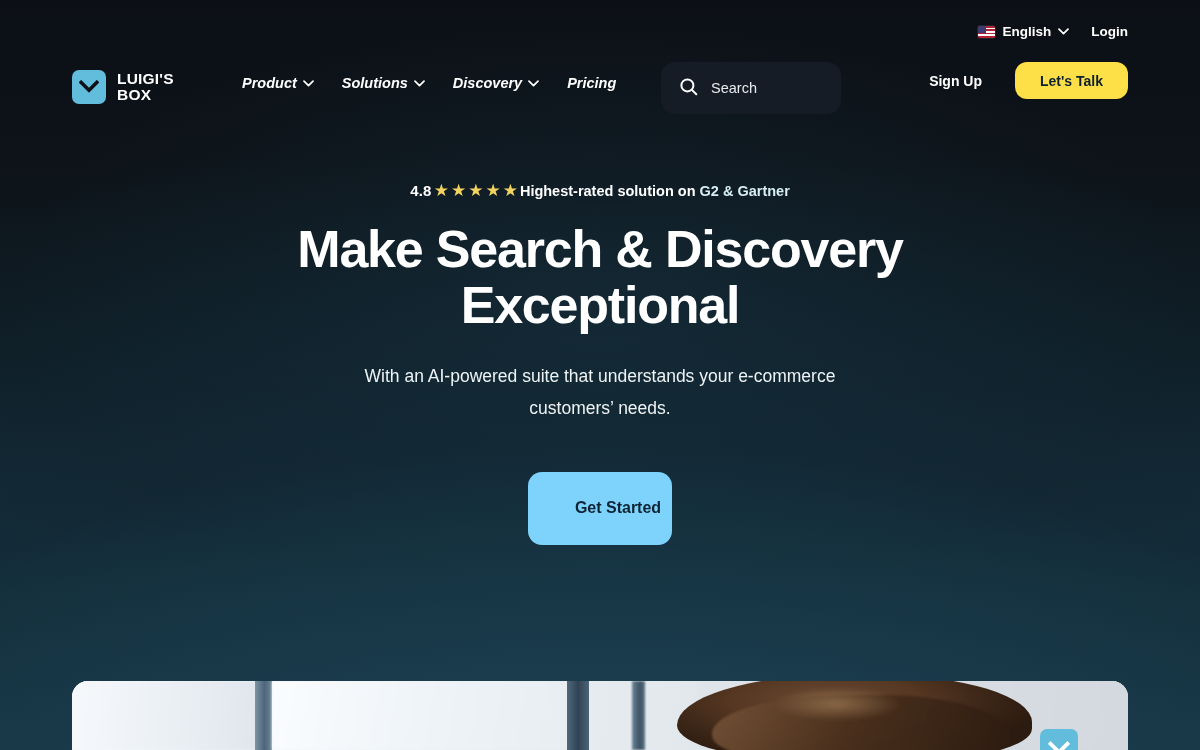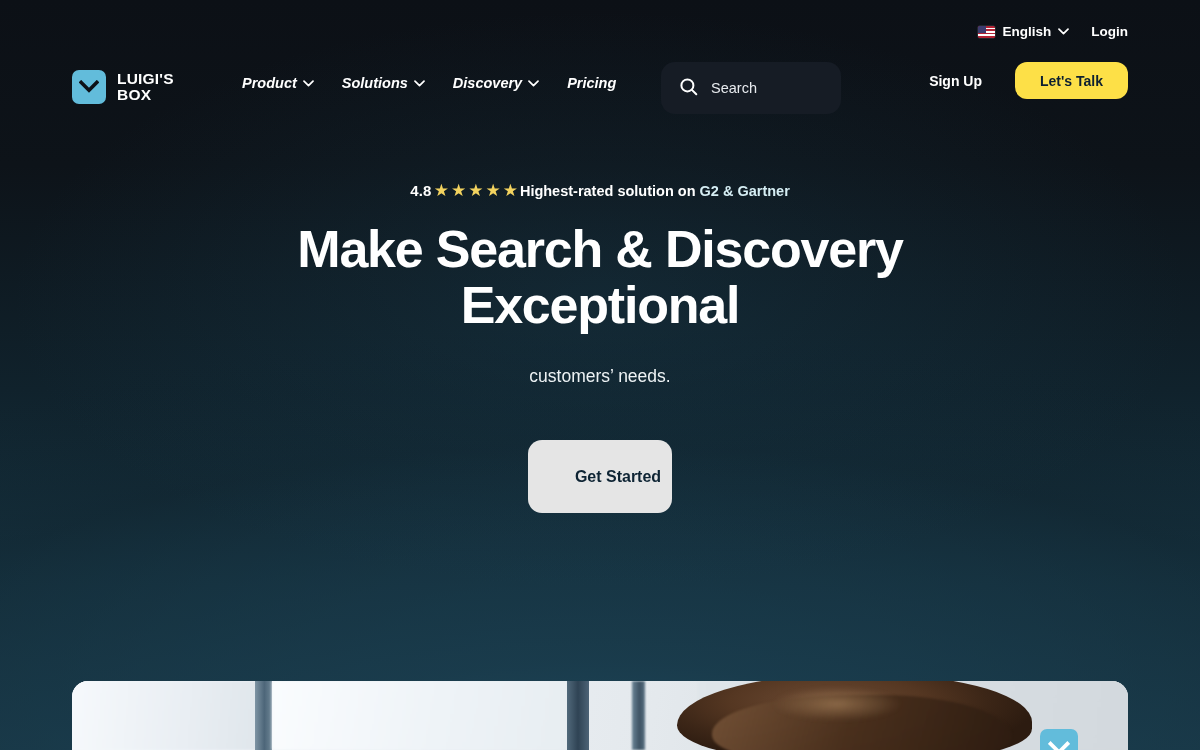--- a/index.html
+++ b/index.html
@@ -116,21 +116,21 @@
     margin-top:23px;
     font-size:52px; line-height:1.07; font-weight:800;
     letter-spacing:-1.2px; color:#ffffff;
   }
   .sub{
     margin-top:28px;
     font-size:17.5px; line-height:1.82; font-weight:500; color:#eef3f5;
   }
   .cta-wrap{ margin-top:47px; display:flex; justify-content:center; }
   .cta-start{
-    background:#e5e5e5; color:#0e2434;
+    background:#7dd3fc; color:#0e2434;
     font-size:16px; font-weight:700;
     border:none; border-radius:14px;
     width:144px; height:73px; cursor:pointer;
     font-family:inherit;
     padding-left:36px;
   }
 
   
   .media{
     position:absolute; left:72px; top:681px; width:1056px; height:69px;
@@ -299,20 +299,21 @@
         <b>G2 &amp; Gartner</b>
       </span>
     </div>
 
     <h1 class="headline">
       <div>Make Search &amp; Discovery</div>
       <div>Exceptional</div>
     </h1>
 
     <div class="sub">
+      <div>With an AI-powered suite that understands your e-commerce</div>
       <div>customers’ needs.</div>
     </div>
 
     <div class="cta-wrap">
       <button class="cta-start">Get Started</button>
     </div>
   </div>
 
   <div class="media">
     <div class="media-photo">

